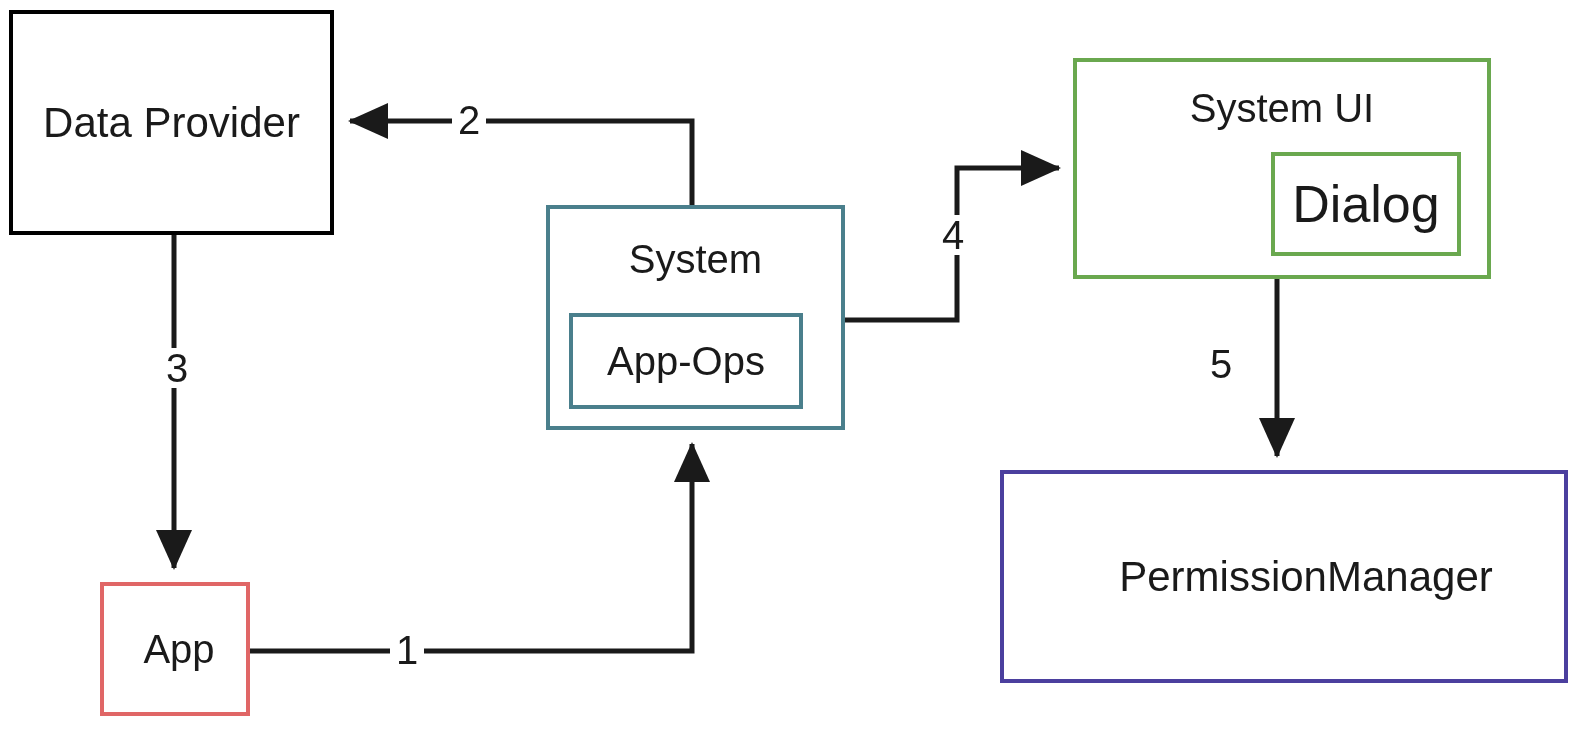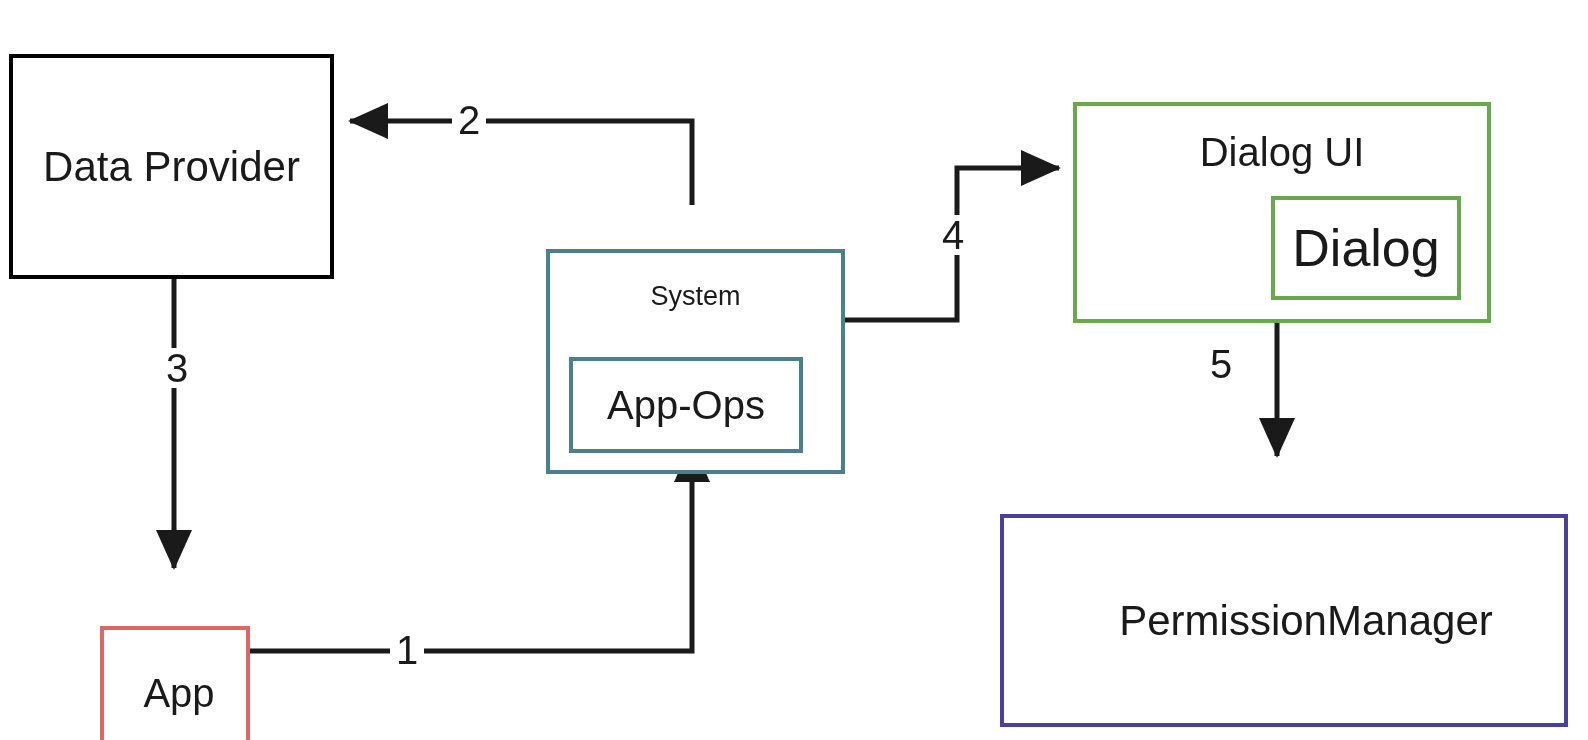--- a/index.html
+++ b/index.html
@@ -23,21 +23,20 @@
     top: 0;
     width: 1588px;
     height: 740px;
   }
   .node-box {
     position: absolute;
     box-sizing: border-box;
     background: #ffffff;
     display: flex;
     justify-content: center;
-    margin-top: 44px;
   }
   .node-label {
     font-size: 40px;
     color: #1a1a1a;
     line-height: 1;
     white-space: nowrap;
     font-family: "Liberation Sans", sans-serif;
   }
   
   #node-data-provider {
@@ -46,21 +45,21 @@
     align-items: center;
   }
   #node-data-provider .node-label { font-size: 42px; }
   
   #node-system {
     left: 546px; top: 205px; width: 299px; height: 225px;
     border: 4px solid #4a7f8c;
     align-items: flex-start;
     padding-top: 30px;
   }
-  #node-system > .node-label { font-size: 27px; }
+  #node-system > .node-label { font-size: 40px; }
   
   #node-app-ops {
     left: 569px; top: 313px; width: 234px; height: 96px;
     border: 4px solid #4a7f8c;
     align-items: center;
   }
   #node-app-ops .node-label { font-size: 40px; }
   
   #node-system-ui {
     left: 1073px; top: 58px; width: 418px; height: 221px;
@@ -138,21 +137,21 @@
 
   <div class="node-box" id="node-system">
     <span class="node-label">System</span>
   </div>
 
   <div class="node-box" id="node-app-ops">
     <span class="node-label">App-Ops</span>
   </div>
 
   <div class="node-box" id="node-system-ui">
-    <span class="node-label">Dialog UI</span>
+    <span class="node-label">System UI</span>
   </div>
 
   <div class="node-box" id="node-dialog">
     <span class="node-label">Dialog</span>
   </div>
 
   <div class="node-box" id="node-permission-manager">
     <span class="node-label">PermissionManager</span>
   </div>
 

